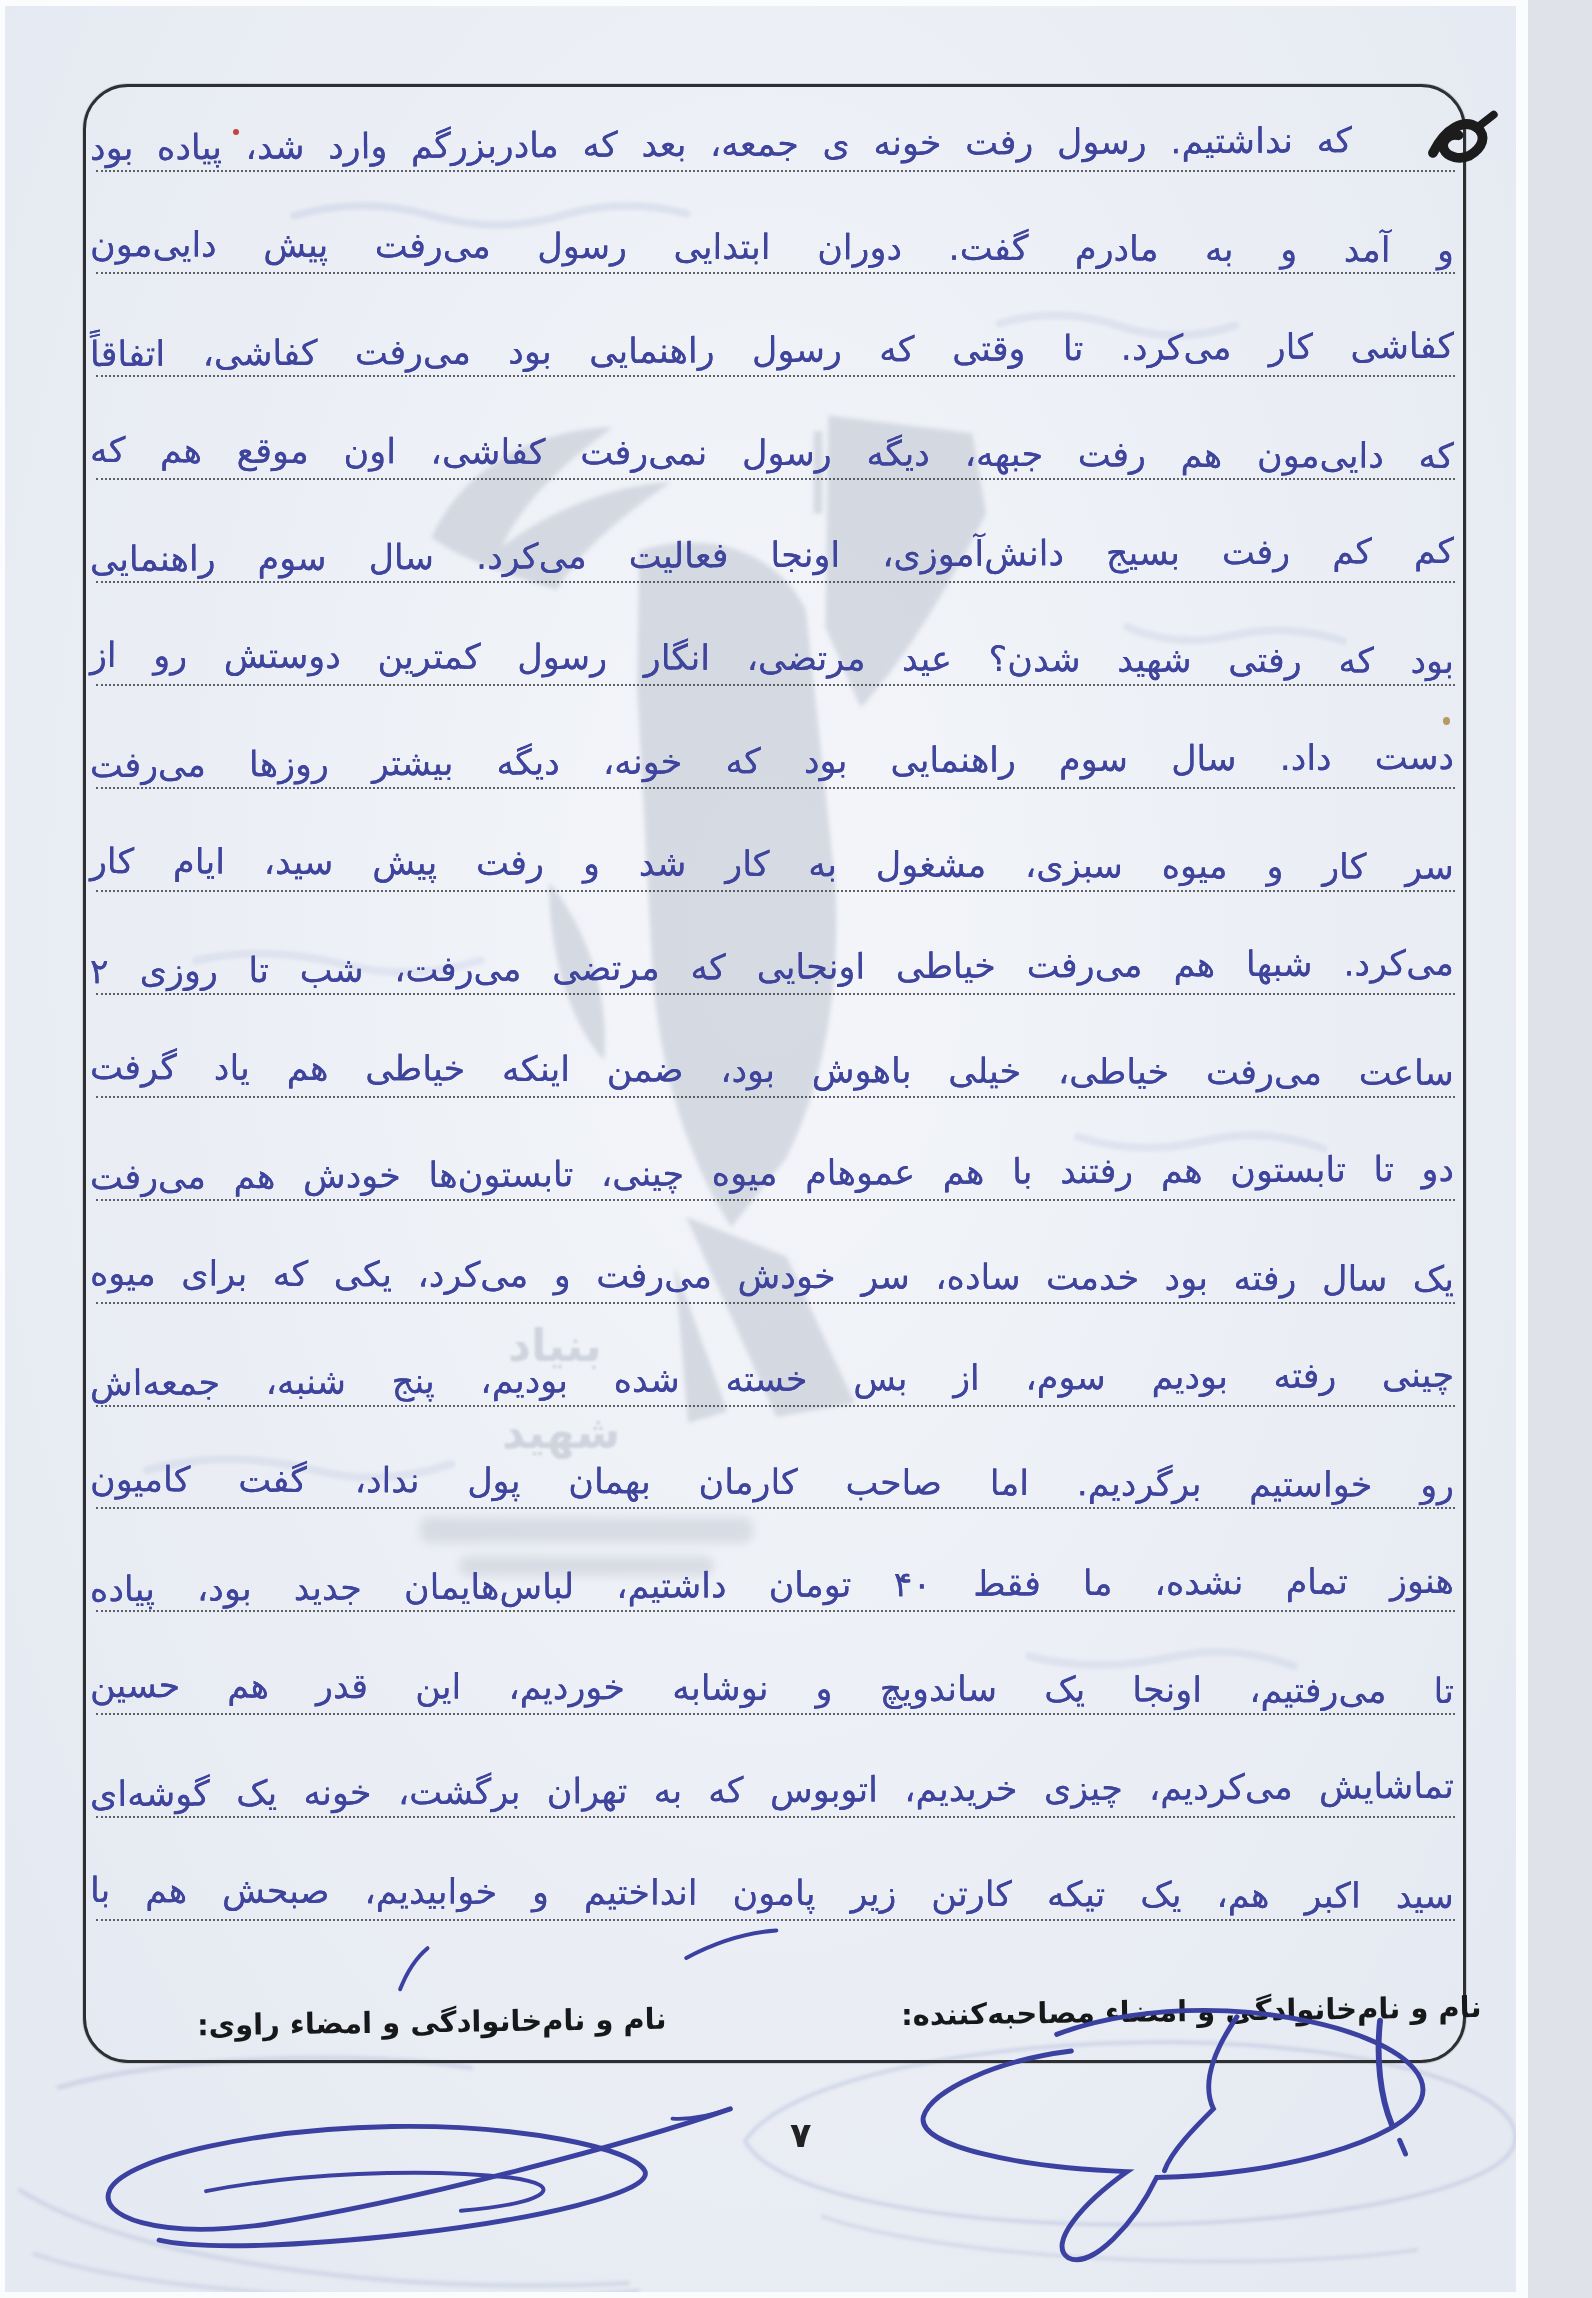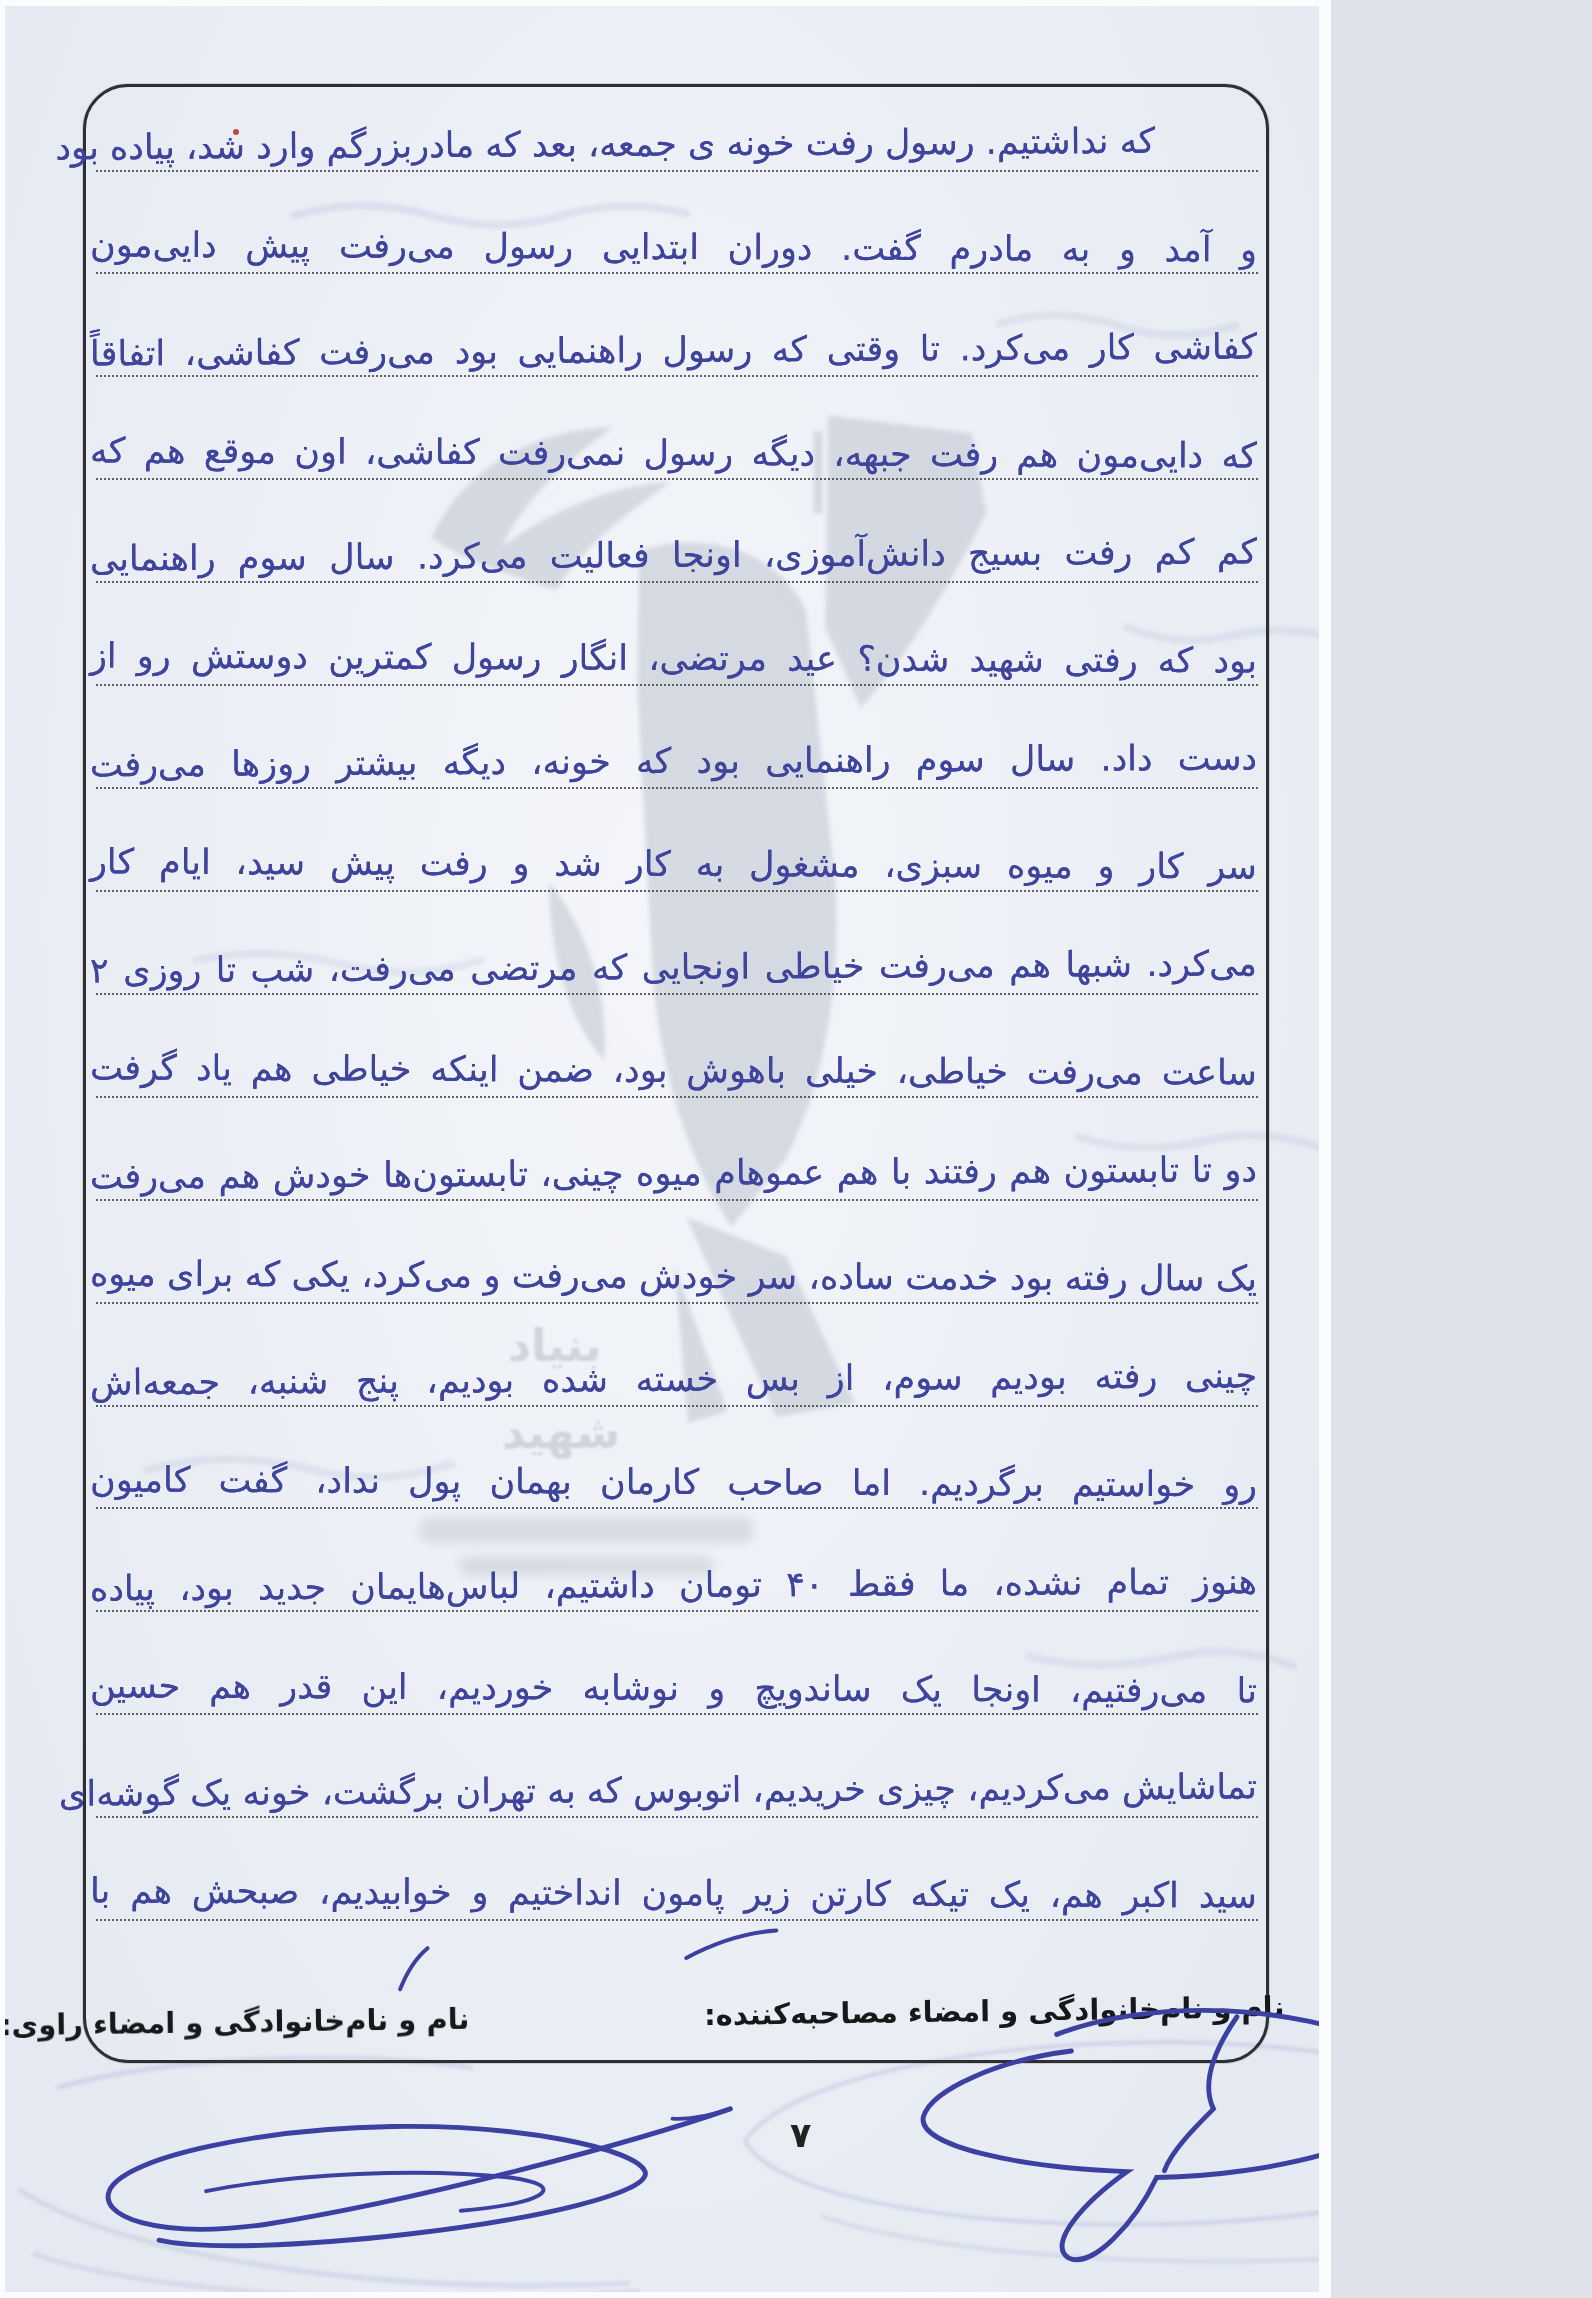--- a/index.html
+++ b/index.html
@@ -1,17 +1,17 @@
 <!DOCTYPE html>
 <html lang="fa"><head>
 <meta charset="utf-8">
 <style>
   html,body{margin:0;padding:0;background:#dfe2e9;}
   .page{
-    position:relative; width:1331px; height:2298px; overflow:hidden;
+    position:relative; width:1528px; height:2298px; overflow:hidden;
     background:#eef1f7;
     font-family:"DejaVu Sans", sans-serif;
     text-decoration:underline;
   }
   .page::after{ 
     content:""; position:absolute; inset:0; pointer-events:none;
     background:radial-gradient(ellipse at 50% 40%, rgba(255,255,255,.35), rgba(190,198,215,.18) 85%);
   }
   .edge{position:absolute; background:#fbfcfe; z-index:7;}
   .edge.top{left:0;top:0;width:100%;height:5.9px;}

